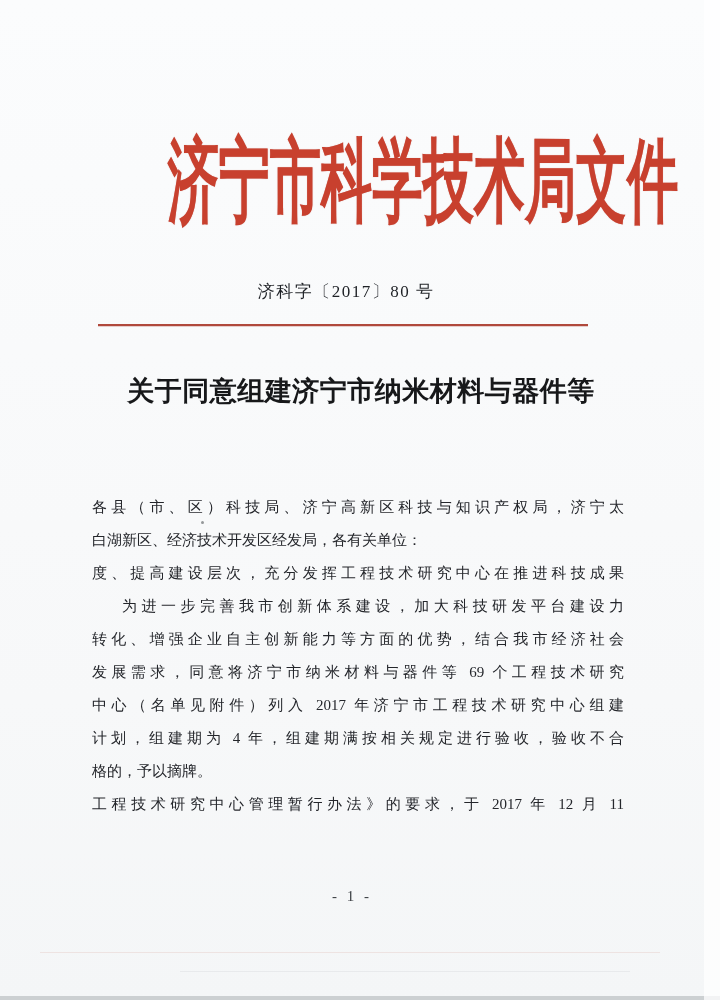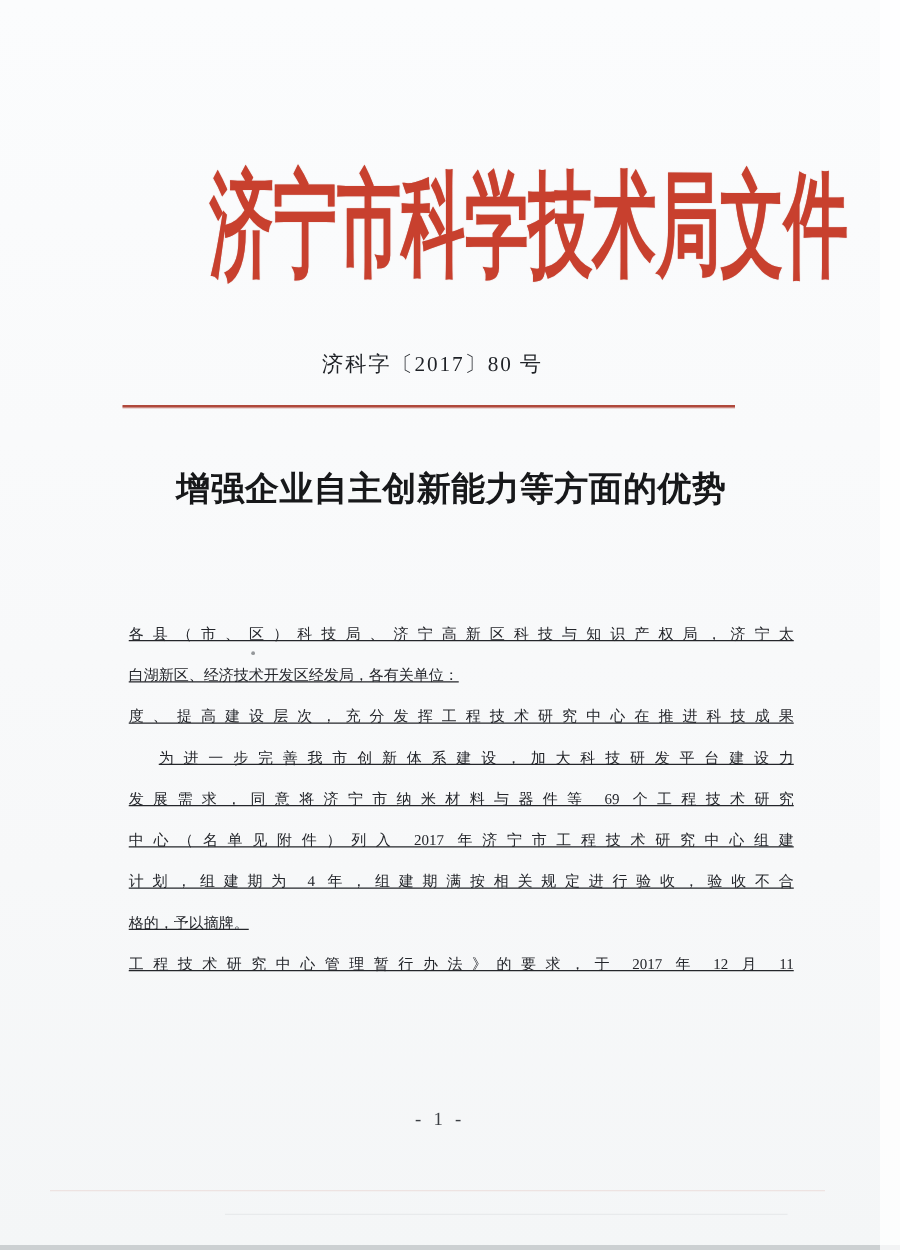--- a/index.html
+++ b/index.html
@@ -73,26 +73,25 @@
     line-height: 36.5px;
     font-weight: bold;
     color: #17181a;
     letter-spacing: 0.5px;
   }
 
   
   .body-text {
     position: absolute;
     top: 491px;
-    left: 103px;
+    left: 92px;
     width: 532px;
-    font-size: 12px;
+    font-size: 15px;
     line-height: 33px;
     color: #24262b;
-    text-decoration: underline;
   }
   .line {
     text-align: justify;
     text-align-last: justify;
     text-justify: inter-ideograph;
     white-space: normal;
   }
   .line.natural {
     text-align: right;
     text-align-last: left;
@@ -128,29 +127,30 @@
 
   <div class="masthead-wrap">
     <span class="masthead">济宁市科学技术局文件</span>
   </div>
 
   <div class="doc-number">济科字〔2017〕80 号</div>
 
   <div class="red-rule"></div>
 
   <div class="doc-title">
-    <div>增强企业自主创新能力等方面的优势</div>
+    <div>关于同意组建济宁市纳米材料与器件等</div>
   </div>
 
   <div class="body-text">
     <div class="line">各县（市、区）科技局、济宁高新区科技与知识产权局，济宁太</div>
     <div class="line natural">白湖新区、经济技术开发区经发局，各有关单位：</div>
 
     <div class="line">度、提高建设层次，充分发挥工程技术研究中心在推进科技成果</div>
     <div class="line indent">为进一步完善我市创新体系建设，加大科技研发平台建设力</div>
+    <div class="line">转化、增强企业自主创新能力等方面的优势，结合我市经济社会</div>
     <div class="line">发展需求，同意将济宁市纳米材料与器件等 69 个工程技术研究</div>
     <div class="line">中心（名单见附件）列入 2017 年济宁市工程技术研究中心组建</div>
     <div class="line">计划，组建期为 4 年，组建期满按相关规定进行验收，验收不合</div>
     <div class="line natural">格的，予以摘牌。</div>
 
     <div class="line">工程技术研究中心管理暂行办法》的要求，于 2017 年 12 月 11</div>
   </div>
 
   <div class="page-number">- 1 -</div>
 

